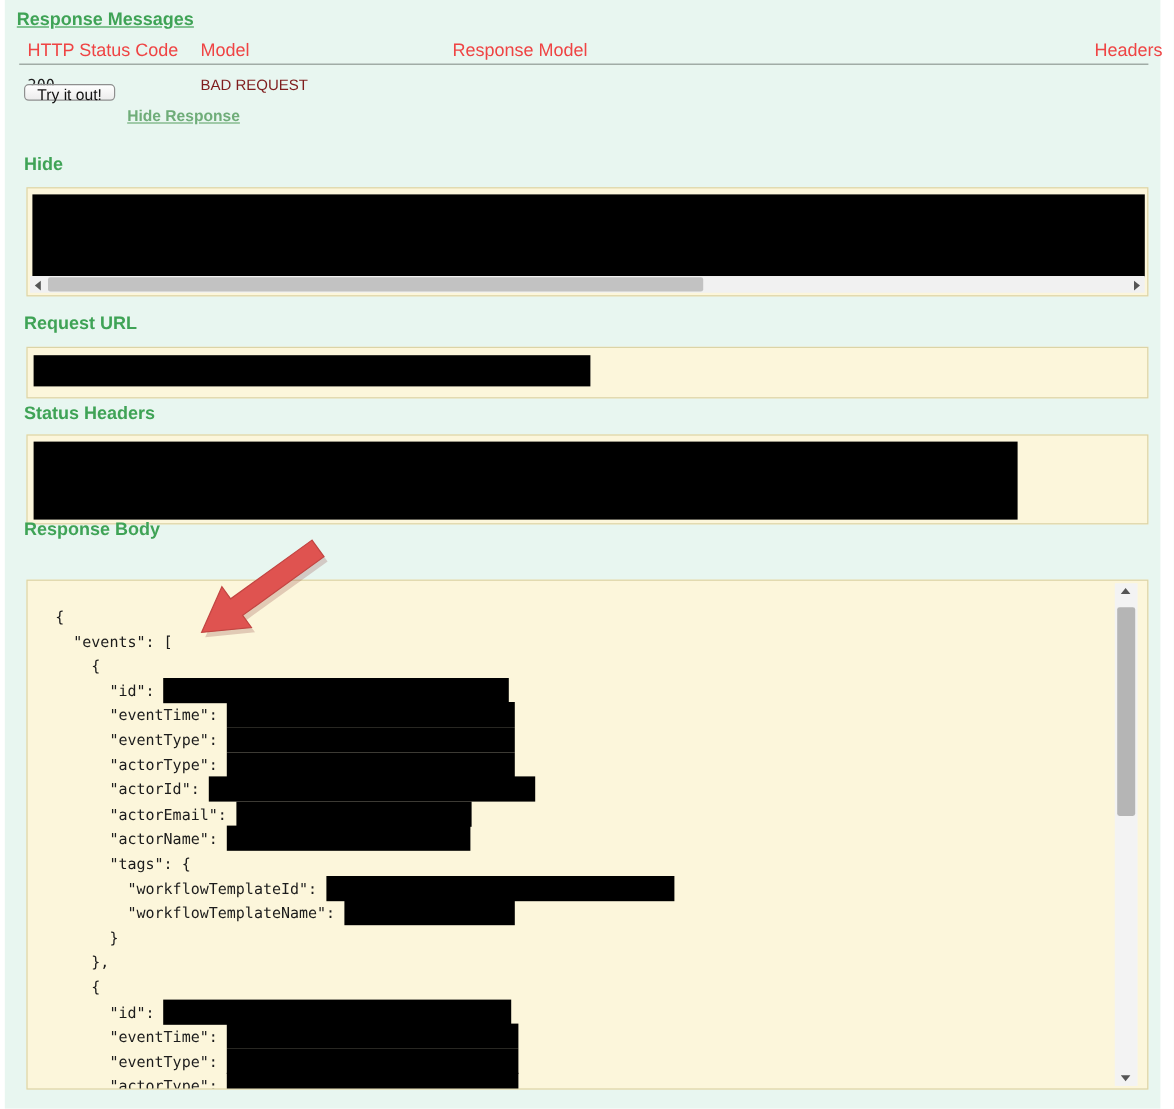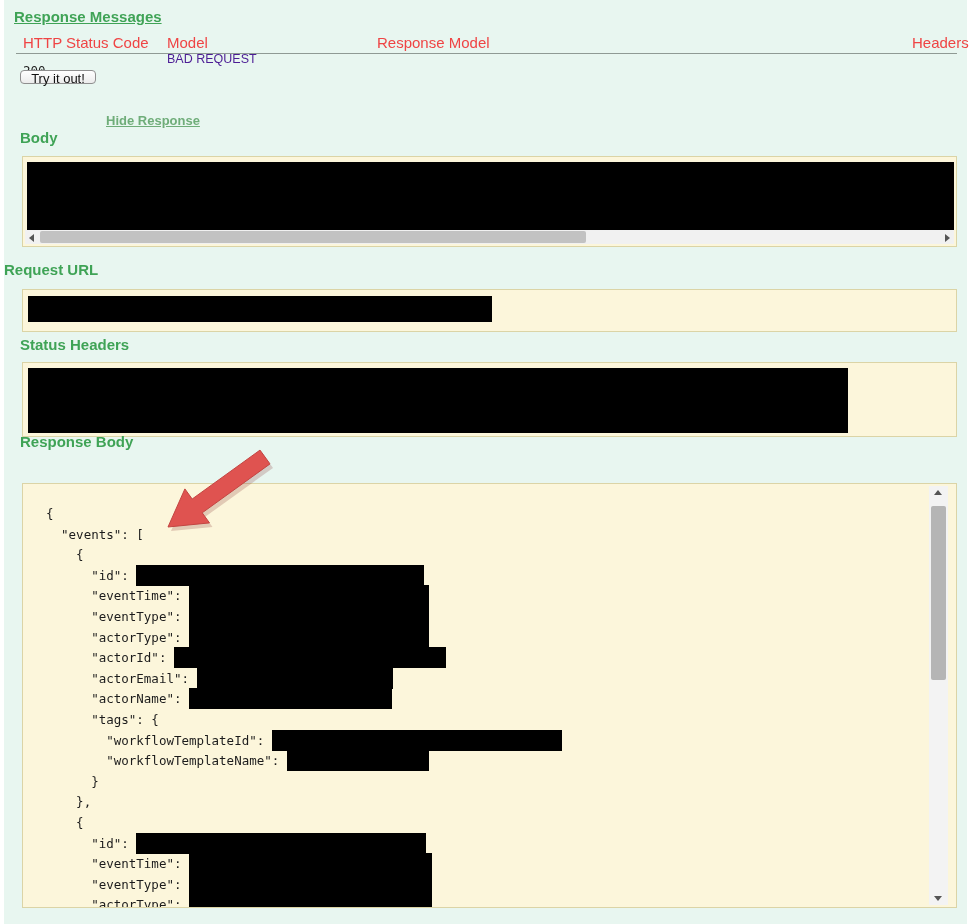--- a/index.html
+++ b/index.html
@@ -11,27 +11,27 @@
 
   
   .col-row { position:absolute; left:0; top:34px; width:978px; height:18px; }
   .col-row span { position:absolute; top:0; font-size:15px; color:#ef4444; }
   .col-row span:nth-of-type(1){ left:23px; }
   .col-row span:nth-of-type(2){ left:167px; }
   .col-row span:nth-of-type(3){ left:377px; }
   .col-row span:nth-of-type(4){ left:887px;margin-left:25px; }
   .head-rule { position:absolute; left:16px; top:53px; width:941px; border-top:1px solid #8f9a94; }
   .val-code { position:absolute; left:23px; top:63px; font-family:"DejaVu Sans Mono", monospace; font-size:12.5px; color:#1f1f1f; }
-  .val-reason { position:absolute; left:167px; top:52px; font-size:12.5px; color:#4c1d95; }
+  .val-reason { position:absolute; left:167px; top:64px; font-size:12.5px; color:#7f1d1d; }
 
   .try-btn { position:absolute; left:20px; top:70px; width:76px; height:14px;
     background:linear-gradient(#ffffff,#ececec); border:1px solid #8f8f8f; border-radius:4px;
     font-size:13px; color:#111; font-family:"Liberation Sans", sans-serif; cursor:pointer; }
   .hide-link { position:absolute; left:106px; top:89px; font-size:13px; font-weight:700;
-    color:#6fad79; text-decoration:underline; cursor:pointer;margin-top:24px; }
+    color:#6fad79; text-decoration:underline; cursor:pointer; }
 
   .cream-box { position:absolute; background:#fcf6db; border:1px solid #dbd4a6; }
   .redact-block { position:absolute; background:#000; }
 
   
   .hscroll { position:absolute; left:2px; right:2px; bottom:2px; height:14px; background:#f1f1f1; }
   .hs-arrow { position:absolute; top:0; width:14px; height:14px; }
   .hs-arrow.left { left:0; } .hs-arrow.right { right:0; }
   .hs-arrow::after { content:""; position:absolute; top:4px; }
   .hs-arrow.left::after { left:4px; border-top:4px solid transparent; border-bottom:4px solid transparent; border-right:5px solid #555; }
@@ -75,31 +75,31 @@
       <span>Headers</span>
     </div>
   <div class="head-rule"></div>
 
   <div class="val-code">200</div>
   <div class="val-reason">BAD REQUEST</div>
 
   <button class="try-btn">Try it out!</button>
   <a class="hide-link">Hide Response</a>
 
-  <div class="sec-title" style="left:20px; top:129px;">Body</div>
+  <div class="sec-title" style="left:20px; top:129px;">Hide</div>
   <div class="cream-box" style="left:22px; top:156px; width:935px; height:91px;">
     <div class="redact-block" style="left:4px; top:5px; width:927px; height:69px;"></div>
     <div class="hscroll">
       <div class="hs-arrow left"></div>
       <div class="hs-thumb"></div>
       <div class="hs-arrow right"></div>
     </div>
   </div>
 
-  <div class="sec-title" style="left:4px; top:261px;">Request URL</div>
+  <div class="sec-title" style="left:20px; top:261px;">Request URL</div>
   <div class="cream-box" style="left:22px; top:289px; width:935px; height:43px;">
     <div class="redact-block" style="left:5px; top:6px; width:464px; height:26px;"></div>
   </div>
 
   <div class="sec-title" style="left:20px; top:336px;">Status Headers</div>
   <div class="cream-box" style="left:22px; top:362px; width:935px; height:75px;">
     <div class="redact-block" style="left:5px; top:5px; width:820px; height:65px;"></div>
   </div>
 
   <div class="sec-title" style="left:20px; top:433px;">Response Body</div>

